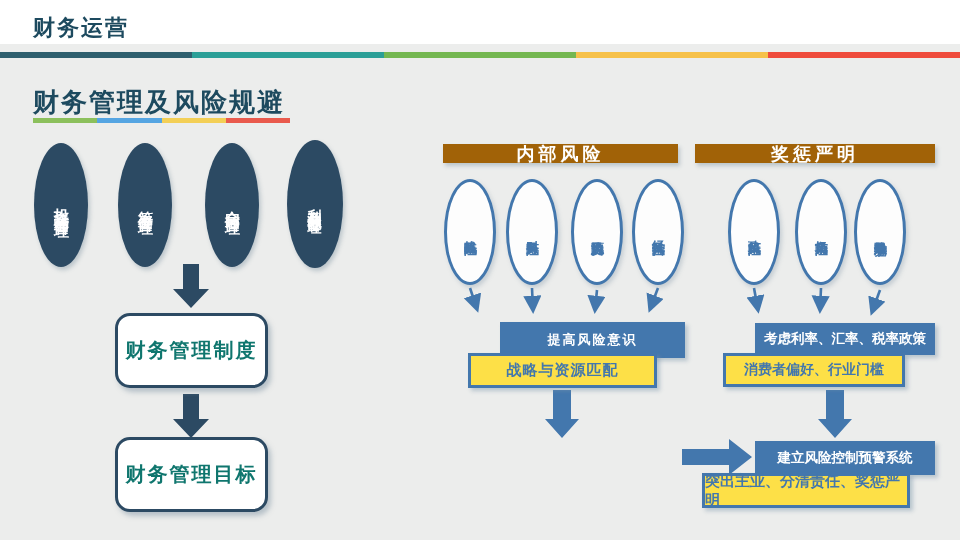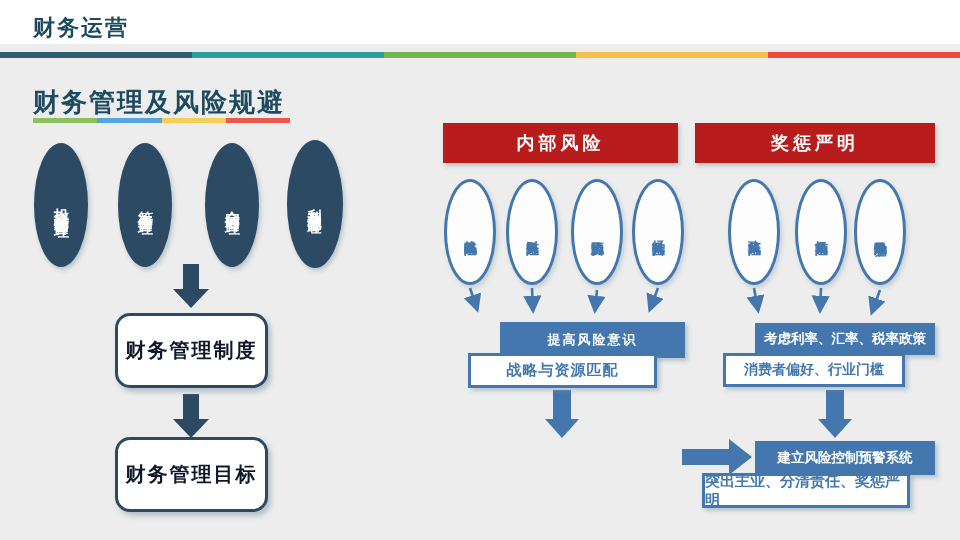--- a/index.html
+++ b/index.html
@@ -34,31 +34,31 @@
   }
   .dk-e1 { left:34px;  top:143px; width:54px; height:124px; }
   .dk-e2 { left:118px; top:143px; width:54px; height:124px; }
   .dk-e3 { left:205px; top:143px; width:54px; height:124px; }
   .dk-e4 { left:287px; top:140px; width:56px; height:128px; font-size:14px; letter-spacing:2px; }
 
   .main-box {
     position:absolute; left:115px; width:153px; height:75px;
     background:#ffffff; border:3px solid #2c4a63; border-radius:15px;
     display:flex; align-items:center; justify-content:center;
-    font-size:20px; font-weight:bold; color:#0f172a; letter-spacing:2px;
+    font-size:20px; font-weight:bold; color:#0f766e; letter-spacing:2px;
     box-shadow:3px 4px 5px rgba(130,150,165,0.5);
   }
   .main-box-1 { top:313px; }
   .main-box-2 { top:437px; }
 
   .block-arrow { position:absolute; }
 
   
   .risk-header {
-    position:absolute; top:123px; height:40px; background:#b91c1c; color:#ffffff;
+    position:absolute; top:144px; height:19px; background:#a16207; color:#ffffff;
     display:flex; align-items:center; justify-content:center;
     font-size:18px; font-weight:bold; letter-spacing:4px;
     box-shadow:2px 3px 4px rgba(130,150,165,0.45);
   }
   .risk-header-internal { left:443px; width:235px; }
   .risk-header-external { left:695px; width:240px; }
 
   
   .wt-ellipse {
     position:absolute; top:179px; width:52px; height:106px; border-radius:50%;
@@ -71,21 +71,21 @@
   .wt-i1 { left:444px; } .wt-i2 { left:506px; } .wt-i3 { left:571px; letter-spacing:0; } .wt-i4 { left:632px; }
   .wt-x1 { left:728px; } .wt-x2 { left:795px; } .wt-x3 { left:854px; letter-spacing:0; }
 
   
   .blue-bar {
     position:absolute; background:#4377ad; color:#ffffff;
     display:flex; align-items:center; justify-content:center;
     font-weight:bold; box-shadow:3px 3px 4px rgba(125,150,170,0.45);
   }
   .note-box {
-    position:absolute; background:#ffffff; border:3px solid #4377ad; color:#4377ad;
+    position:absolute; background:#fde047; border:3px solid #4377ad; color:#4377ad;
     display:flex; align-items:center; justify-content:center;
     font-weight:bold; box-shadow:3px 3px 4px rgba(125,150,170,0.45); z-index:3;
   }
   .bar-i1 { left:500px; top:322px; width:185px; height:36px; font-size:13px; letter-spacing:2px;font-family:Liberation Mono, monospace; }
   .note-i1 { left:468px; top:353px; width:189px; height:35px; font-size:15px; letter-spacing:1px; }
   .bar-i2 { left:499px; top:441px; width:180px; height:34px; font-size:15px; letter-spacing:1px; }
 
   .bar-x1 { left:755px; top:323px; width:180px; height:32px; font-size:13.5px; }
   .note-x1 { left:723px; top:353px; width:182px; height:34px; font-size:14px; }
   .bar-x2 { left:755px; top:441px; width:180px; height:34px; font-size:13.5px; }

